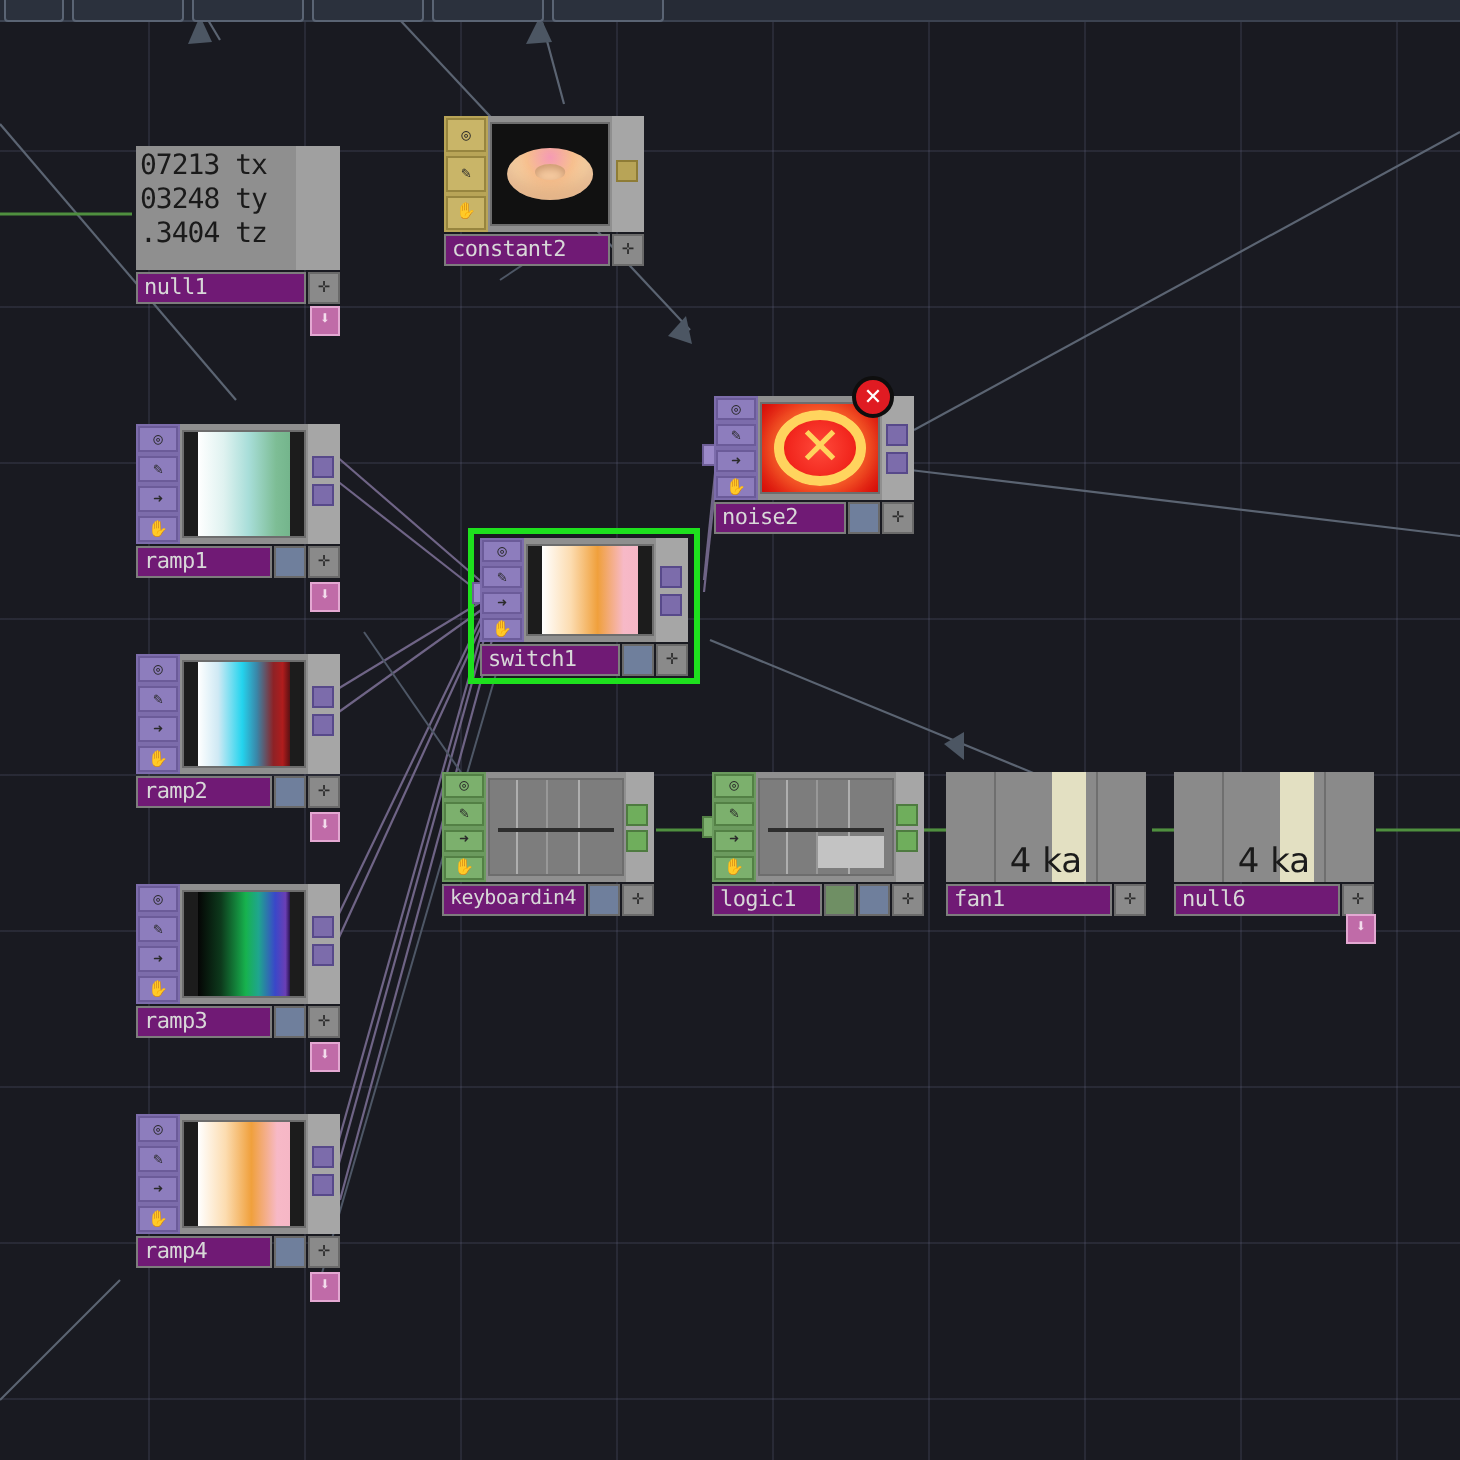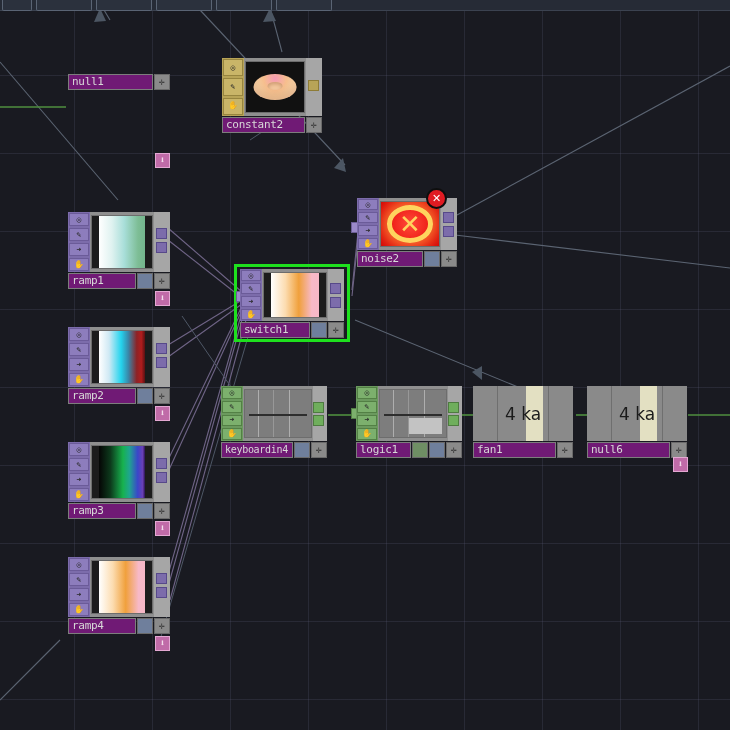--- a/index.html
+++ b/index.html
@@ -62,21 +62,21 @@
   
   .chan{position:absolute;inset:0;background:#7d7d7d;}
   .chan i{position:absolute;top:0;bottom:0;width:1px;background:rgba(215,215,215,.55);}
   .chan .hl{position:absolute;left:6%;right:6%;height:2px;background:#2d2d2d;top:50%;}
   .chan .blk{position:absolute;height:16px;background:#c3c3c3;}
   
   .parm{position:absolute;inset:0;background:#8f8f8f;padding:2px 0 0 2px;box-sizing:border-box;}
   .parm div{font-size:14px;color:#111;line-height:17px;letter-spacing:-.5px;white-space:nowrap;}
   .parm span{color:#1a1a1a;}
   
-  .ka{position:absolute;inset:0;background:#8a8a8a;display:flex;align-items:center;justify-content:center;color:#1b1b1b;font-size:17px;font-family:"DejaVu Sans",sans-serif;}
+  .ka{position:absolute;inset:0;background:#8a8a8a;display:flex;align-items:flex-end;justify-content:center;color:#1b1b1b;font-size:17px;font-family:"DejaVu Sans",sans-serif;}
   .kaband{position:absolute;top:0;bottom:0;background:#e3e0c2;}
   .kasep{position:absolute;top:0;bottom:0;width:1px;background:#6f6f6f;}
   .katext{position:relative;z-index:2;}
   
   .torus{position:absolute;left:50%;top:50%;transform:translate(-50%,-50%);width:74%;height:52%;border-radius:50%;
          background:radial-gradient(ellipse at 50% 18%,#f59ab4 0%,#f7c08f 38%,#f6d2a6 60%,#fbe9cf 100%);
          box-shadow:inset 0 -6px 8px rgba(190,110,60,.35);}
   .torus:after{content:"";position:absolute;left:32%;top:30%;width:36%;height:30%;border-radius:50%;background:#f6caa0;box-shadow:inset 0 2px 4px rgba(150,90,50,.45);}
   
   .errthumb{position:absolute;inset:0;background:radial-gradient(circle at 50% 50%,#ff4a3a 0%,#ee1d16 55%,#d40b08 100%);display:flex;align-items:center;justify-content:center;}
@@ -142,20 +142,28 @@
   <div id="toolbar">
     <div class="tbtab" style="left:2px;width:30px;"></div>
     <div class="tbtab" style="left:36px;width:56px;"></div>
     <div class="tbtab" style="left:96px;width:56px;"></div>
     <div class="tbtab" style="left:156px;width:56px;"></div>
     <div class="tbtab" style="left:216px;width:56px;"></div>
     <div class="tbtab" style="left:276px;width:56px;"></div>
   </div>
 
   <div class="node p" style="left:68px;top:73px;width:102px;">
+    <div class="nbody" style="height:62px;">
+      <div class="parm">
+        <div><span>07213</span> <span>tx</span></div>
+        <div><span>03248</span> <span>ty</span></div>
+        <div><span>.3404</span> <span>tz</span></div>
+      </div>
+      <div style="position:absolute;right:0;top:0;width:22px;bottom:0;background:#a0a0a0;"></div>
+    </div>
     <div class="namebar">
       <div class="namefield">null1</div>
       <div class="nbtn">✛</div>
     </div>
     <div class="botflag" style="left:87px;top:80px;">⬇</div>
   </div>
 
   <div class="node y" style="left:222px;top:58px;width:100px;">
     <div class="nbody" style="height:58px;">
       <div class="flagcol">

